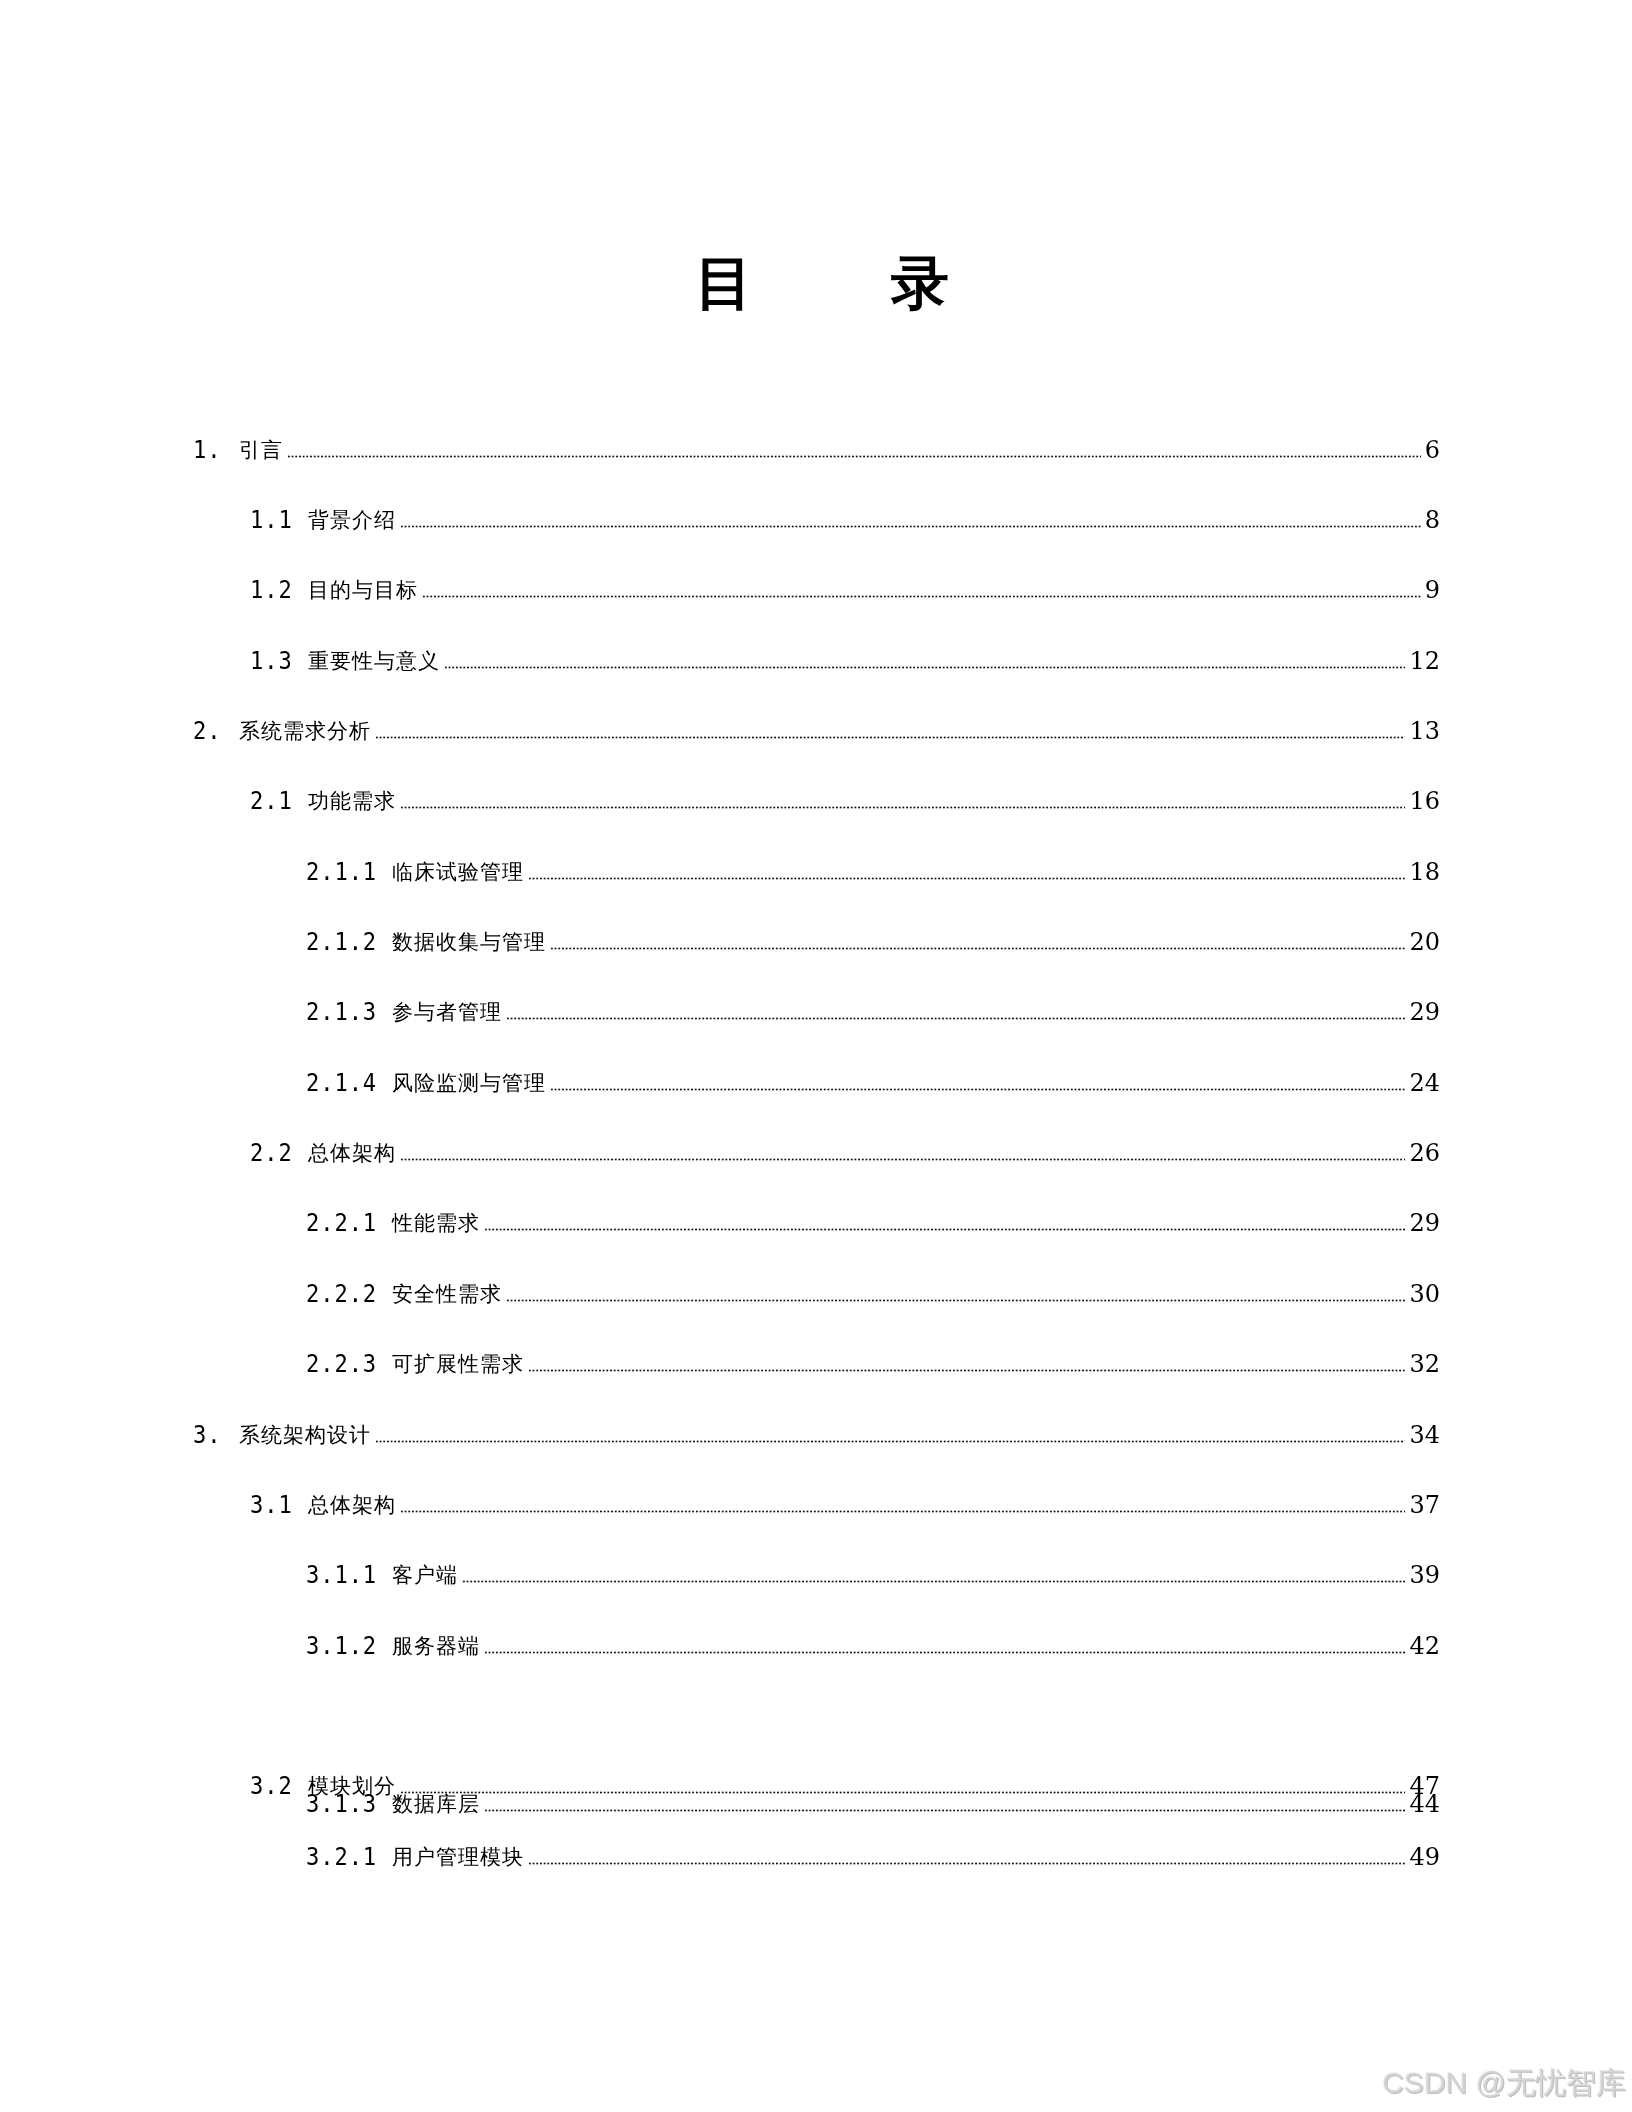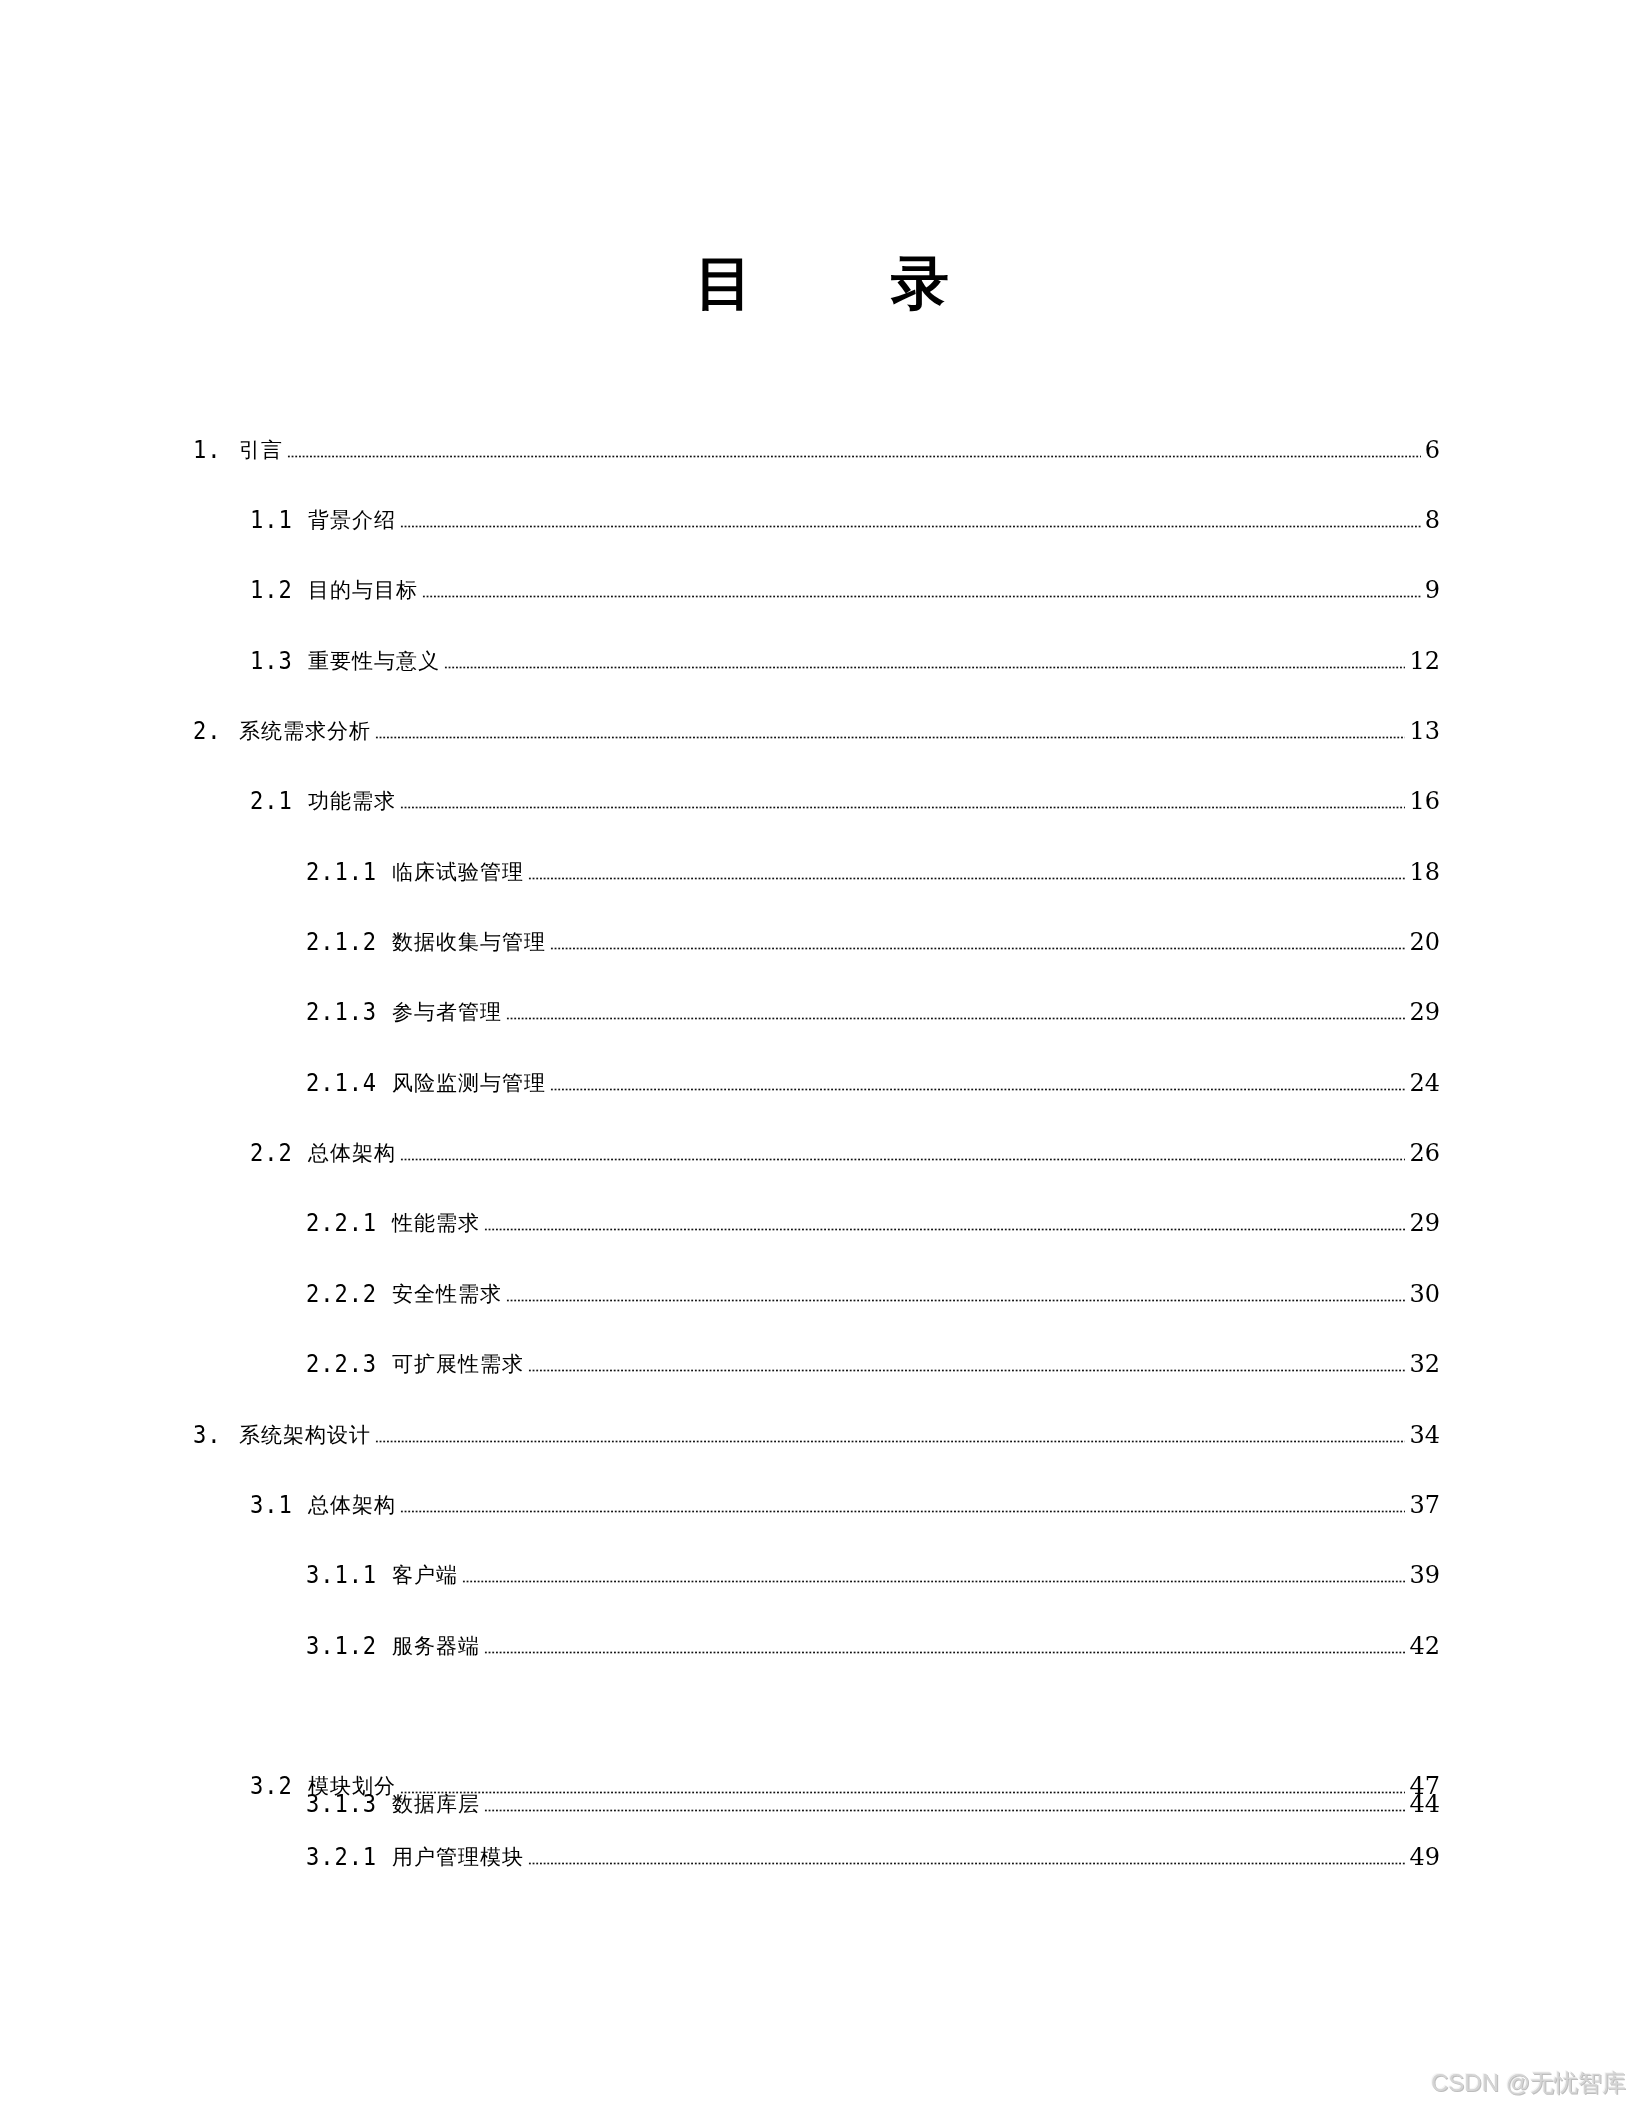--- a/index.html
+++ b/index.html
@@ -97,21 +97,21 @@
     .lvl-2 .num { width: 58px; }
     .lvl-3 { padding-left: 306px; }
     .lvl-3 .num { width: 86px; }
 
     .watermark {
       position: absolute;
       right: 6px;
       top: 2064px;
       height: 38px;
       font-family: "Liberation Sans", "DejaVu Sans", sans-serif;
-      font-size: 24px;
+      font-size: 30px;
       line-height: 38px;
       color: #d4d4d4;
       text-shadow: 1px 1px 0 #bdbdbd, -1px -1px 0 #f4f4f4;
       white-space: nowrap;
     }
   </style>
 </head>
 <body>
 
 <div class="page">

